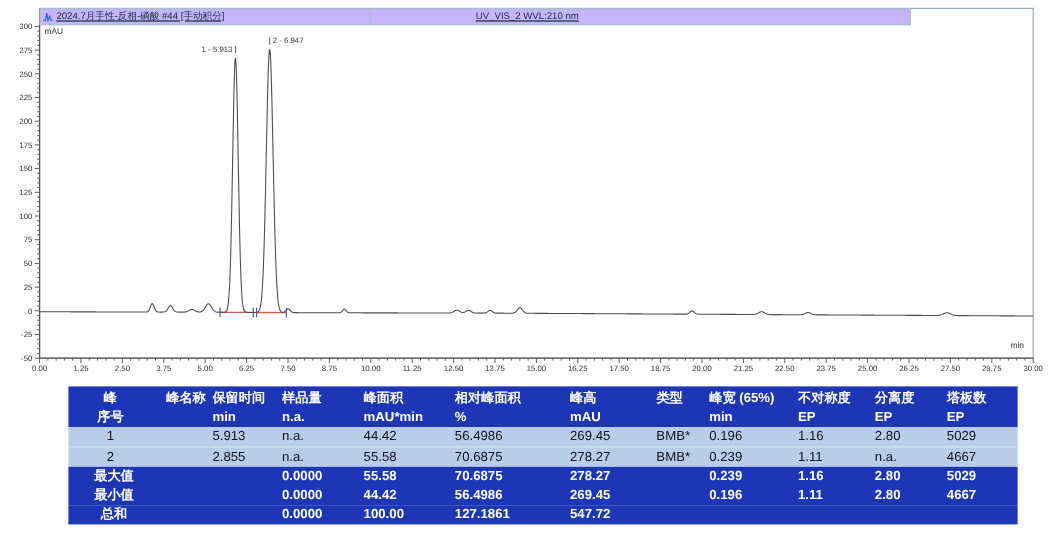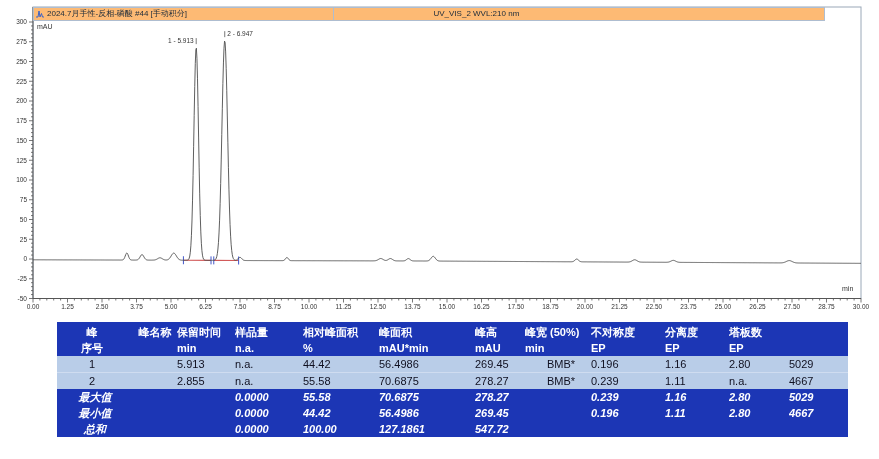--- a/index.html
+++ b/index.html
@@ -3,24 +3,24 @@
 <meta charset="utf-8">
 <style>
   html,body{margin:0;padding:0;background:#fff;}
   .screen{
     position:relative;width:879px;height:459px;background:#ffffff;overflow:hidden;
     font-family:"Liberation Sans","DejaVu Sans",sans-serif;
   }
   
   #plot-svg{position:absolute;left:0;top:0;}
   .plot-header{
-    position:absolute;left:33px;top:7px;width:792px;height:14px;box-sizing:border-box;
-    background:#fdba74;border:1px solid #aebdd0;
+    position:absolute;left:33px;top:7px;width:726px;height:14px;box-sizing:border-box;
+    background:#c4b5fd;border:1px solid #aebdd0;
     display:grid;grid-template-columns:38% 36% 26%;
-    font-size:8px;color:#1a2a3a;line-height:12px;
+    font-size:8px;color:#1a2a3a;line-height:12px;text-decoration:underline;
   }
   .plot-header .cell{overflow:hidden;white-space:nowrap;display:flex;align-items:center;}
   .plot-header .cell.c-left{justify-content:flex-start;padding-left:2px;border-right:1px solid #aebdd0;}
   .plot-header .cell.c-mid{justify-content:center;border-right:1px solid #aebdd0;}
   .plot-header .cell.c-right{justify-content:center;text-align:center;}
   .plot-header .hicon{display:inline-flex;margin-right:3px;}
   .axis-unit{position:absolute;font-size:7px;color:#333;}
   .y-unit{left:37px;top:23px;}
   .x-unit{left:842px;top:285px;}
   
@@ -29,21 +29,21 @@
     font-size:11px;
   }
   .trow{
     display:grid;
     grid-template-columns:70px 50px 58px 68px 76px 96px 50px 66px 74px 64px 60px 59px;
   }
   .thead{background:var(--hdr-bg);color:#fff;font-weight:bold;padding-top:2px;}
   .thead .hl{height:16px;line-height:16px;white-space:nowrap;}
   .tdata{background:var(--row-bg);color:#101020;height:16px;line-height:16px;}
   .tdata + .tdata{border-top:1px solid #cfdcf0;}
-  .tsum{background:var(--hdr-bg);color:#fff;font-weight:bold;height:16px;line-height:16px;font-style:italic;}
+  .tsum{background:var(--hdr-bg);color:#fff;font-weight:bold;height:16px;line-height:16px;}
   .tcell{overflow:hidden;white-space:nowrap;box-sizing:border-box;}
   .a-right{padding-right:8px;}
   .a-left{text-align:center;padding-left:6px;}
   .a-center{text-align:center;}
 </style>
 </head>
 <body>
 
 <div class="screen">
 
@@ -323,33 +323,37 @@
         </div>
         <div class="tcell a-right">
           <div class="hl">保留时间</div>
           <div class="hl">min</div>
         </div>
         <div class="tcell a-right">
           <div class="hl">样品量</div>
           <div class="hl">n.a.</div>
         </div>
         <div class="tcell a-right">
+          <div class="hl">峰面积</div>
+          <div class="hl">mAU*min</div>
+        </div>
+        <div class="tcell a-right">
           <div class="hl">相对峰面积</div>
           <div class="hl">%</div>
         </div>
         <div class="tcell a-right">
-          <div class="hl">峰面积</div>
-          <div class="hl">mAU*min</div>
-        </div>
-        <div class="tcell a-right">
           <div class="hl">峰高</div>
           <div class="hl">mAU</div>
         </div>
-        <div class="tcell a-right">
-          <div class="hl">峰宽 (50%)</div>
+        <div class="tcell a-center">
+          <div class="hl">类型</div>
+          <div class="hl"></div>
+        </div>
+        <div class="tcell a-right">
+          <div class="hl">峰宽 (65%)</div>
           <div class="hl">min</div>
         </div>
         <div class="tcell a-right">
           <div class="hl">不对称度</div>
           <div class="hl">EP</div>
         </div>
         <div class="tcell a-right">
           <div class="hl">分离度</div>
           <div class="hl">EP</div>
         </div>

